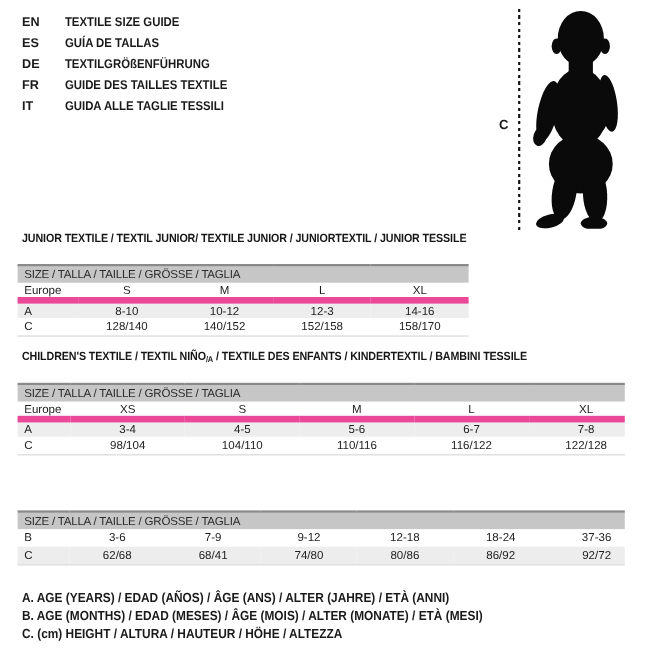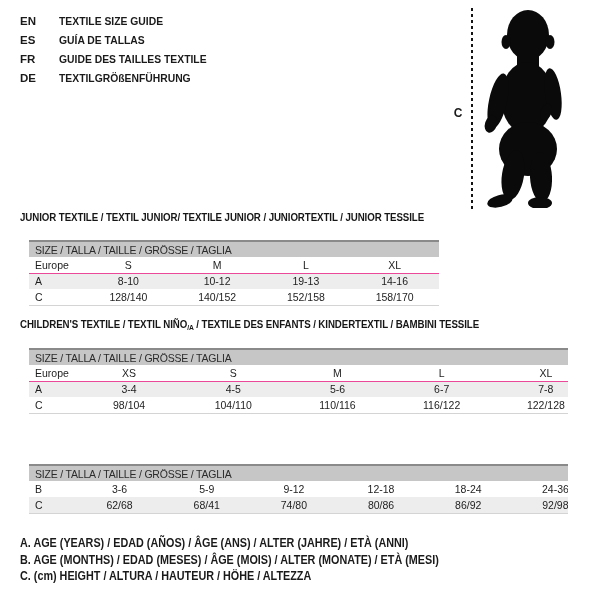--- a/index.html
+++ b/index.html
@@ -22,32 +22,32 @@
     background:repeating-linear-gradient(to bottom, #141414 0 3px, transparent 3px 6px);
   }
   .measure-c { position:absolute; left:449px; top:106px; width:18px; text-align:center; font-weight:700; font-size:12px; }
   .baby { position:absolute; left:482px; top:8px; width:92px; height:200px; }
 
   
   .tbl-title { position:absolute; left:20px; font-weight:700; font-size:10.8px; letter-spacing:-0.1px; color:#161616; }
   .tbl-title .sub { font-size:7.5px; vertical-align:-2px; }
   .two-line { line-height:16px; }
 
-  table.size-table { position:absolute; left:16px; border-collapse:collapse; table-layout:fixed;margin-left:13px; }
+  table.size-table { position:absolute; left:16px; border-collapse:collapse; table-layout:fixed; }
   .t1 { top:240px; width:410px; }
   .t2 { top:348px; width:569px; }
   .t3 { top:464px; width:570px; }
   .size-table th {
     background:#c6c6c6; border-top:2px solid #8a8a8a;
     font-weight:400; font-size:10.5px; text-align:left; color:#2b2b2b;
     height:16px; padding:1px 0 1px 6px; letter-spacing:-0.2px;
   }
   .size-table td { font-size:10.5px; height:16px; text-align:center; color:#1d1d1d; padding:0; }
   .size-table td.lbl { text-align:left; padding-left:6px; }
-  tr.divider td { border-bottom:1px solid #ec4899; }
+  tr.divider td { border-bottom:6px solid #ec4899; }
   tr.striped td { background:#ededed;text-align:center; }
   tr.last td { border-bottom:1px solid #d4d4d4; }
   col.lblcol1 { width:55px; } col.lblcol2 { width:48px; } col.lblcol3 { width:47px; }
 
   
   .footnotes { position:absolute; left:20px; top:535px; }
   .footnote { font-weight:700; font-size:12px; line-height:16.5px; }
 </style>
 </head>
 <body>
@@ -57,26 +57,30 @@
   <div class="lang-block">
     <div class="lang-row">
       <span class="lang-code">EN</span>
       <span class="lang-title condensed">TEXTILE SIZE GUIDE</span>
     </div>
     <div class="lang-row">
       <span class="lang-code">ES</span>
       <span class="lang-title condensed">GUÍA DE TALLAS</span>
     </div>
     <div class="lang-row">
+      <span class="lang-code">DE</span>
+      <span class="lang-title condensed">TEXTILGRÖßENFÜHRUNG</span>
+    </div>
+    <div class="lang-row">
       <span class="lang-code">FR</span>
       <span class="lang-title condensed">GUIDE DES TAILLES TEXTILE</span>
     </div>
     <div class="lang-row">
-      <span class="lang-code">DE</span>
-      <span class="lang-title condensed">TEXTILGRÖßENFÜHRUNG</span>
+      <span class="lang-code">IT</span>
+      <span class="lang-title condensed">GUIDA ALLE TAGLIE TESSILI</span>
     </div>
   </div>
 
   <div class="dash-line"></div>
   <div class="measure-c">C</div>
   <svg class="baby" viewBox="0 0 90 200" xmlns="http://www.w3.org/2000/svg">
     <g fill="#0a0a0a">
       <ellipse cx="45" cy="27" rx="21" ry="25"></ellipse>
       <ellipse cx="23" cy="34" rx="4.5" ry="7"></ellipse>
       <ellipse cx="67" cy="34" rx="4.5" ry="7"></ellipse>
@@ -115,21 +119,21 @@
         <td class="lbl">Europe</td>
         <td>S</td>
         <td>M</td>
         <td>L</td>
         <td>XL</td>
       </tr>
       <tr class="striped">
         <td class="lbl">A</td>
         <td>8-10</td>
         <td>10-12</td>
-        <td>19-13</td>
+        <td>12-3</td>
         <td>14-16</td>
       </tr>
       <tr class="last">
         <td class="lbl">C</td>
         <td>128/140</td>
         <td>140/152</td>
         <td>152/158</td>
         <td>158/170</td>
       </tr>
     </tbody>
@@ -192,34 +196,34 @@
       </colgroup>
     <thead>
       <tr>
         <th colspan="7">SIZE / TALLA / TAILLE / GRÖSSE / TAGLIA</th>
       </tr>
     </thead>
     <tbody>
       <tr>
         <td class="lbl">B</td>
         <td>3-6</td>
-        <td>5-9</td>
+        <td>7-9</td>
         <td>9-12</td>
         <td>12-18</td>
         <td>18-24</td>
-        <td>24-36</td>
+        <td>37-36</td>
       </tr>
       <tr class="striped last">
         <td class="lbl">C</td>
         <td>62/68</td>
         <td>68/41</td>
         <td>74/80</td>
         <td>80/86</td>
         <td>86/92</td>
-        <td>92/98</td>
+        <td>92/72</td>
       </tr>
     </tbody>
   </table>
 
   <div class="footnotes">
     <div class="footnote"><span class="condensed">A. AGE (YEARS) / EDAD (AÑOS) / ÂGE (ANS) / ALTER (JAHRE) / ETÀ (ANNI)</span></div>
     <div class="footnote"><span class="condensed">B. AGE (MONTHS) / EDAD (MESES) / ÂGE (MOIS) / ALTER (MONATE) / ETÀ (MESI)</span></div>
     <div class="footnote"><span class="condensed">C. (cm) HEIGHT / ALTURA / HAUTEUR / HÖHE / ALTEZZA</span></div>
   </div>
 

